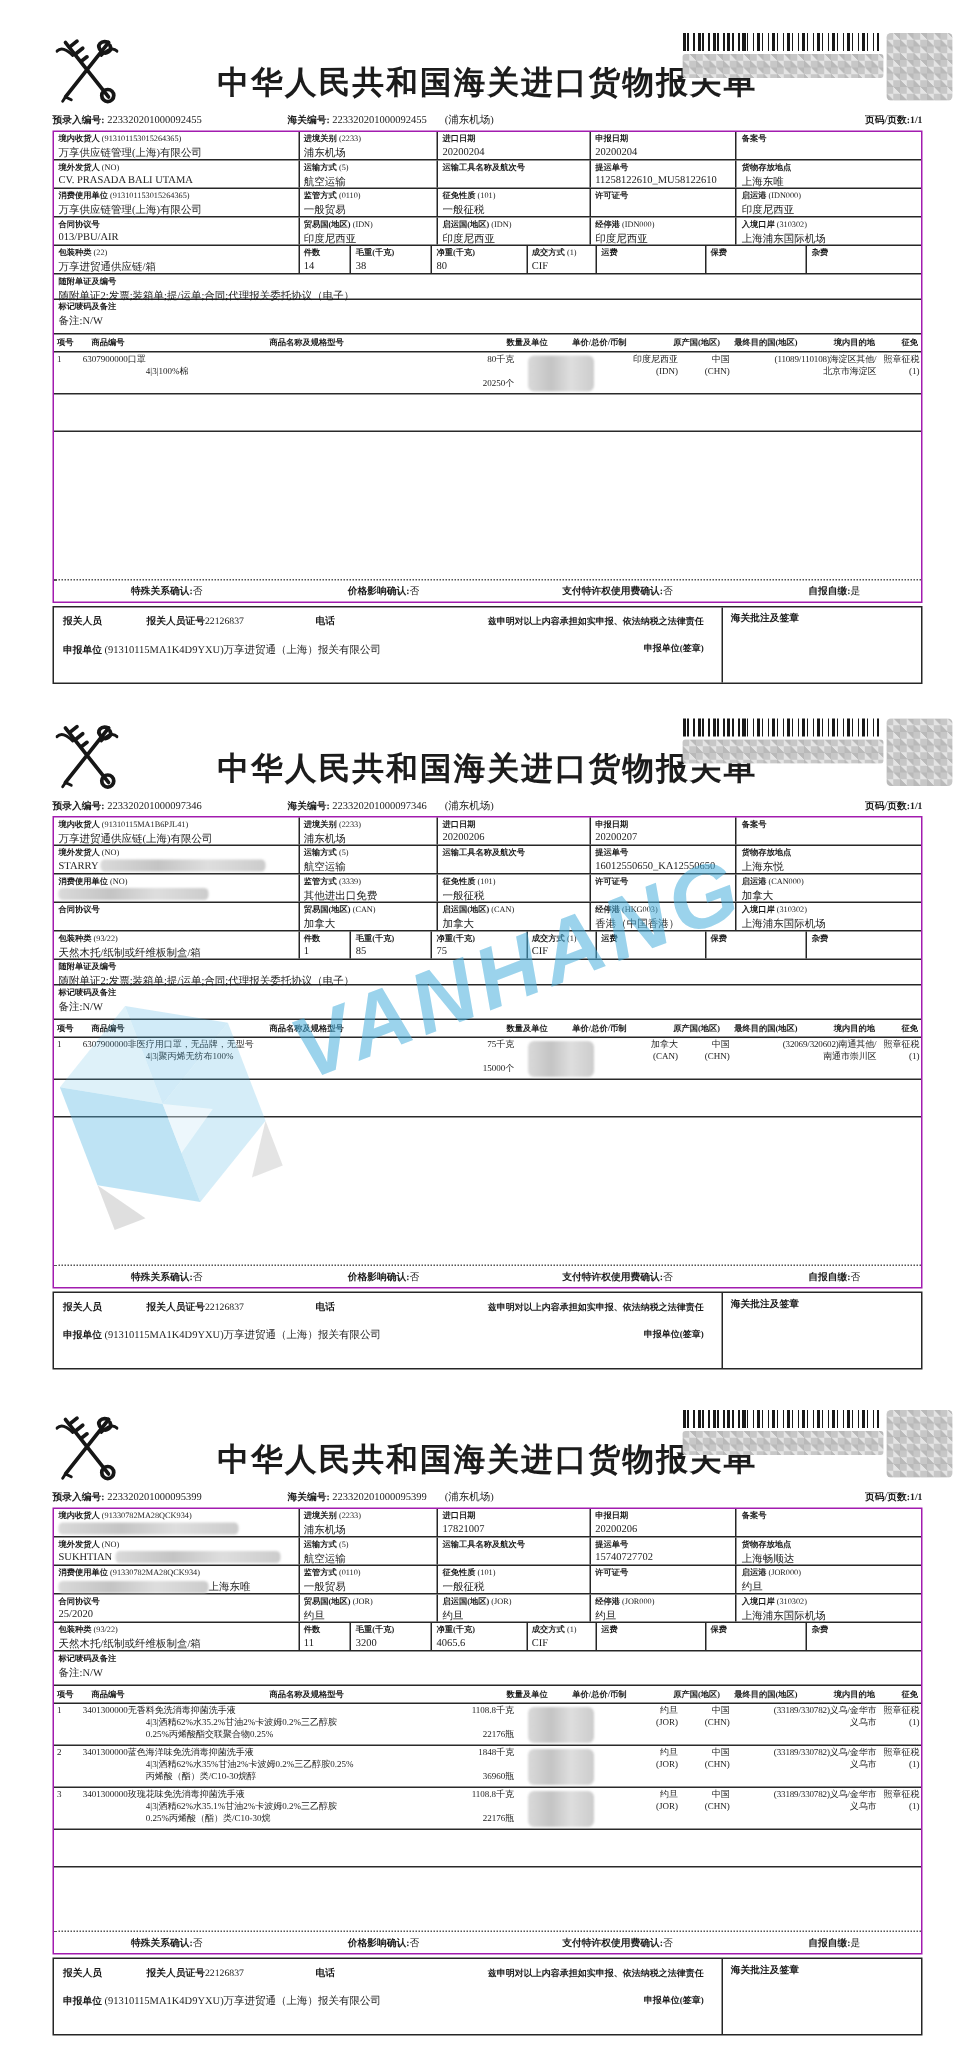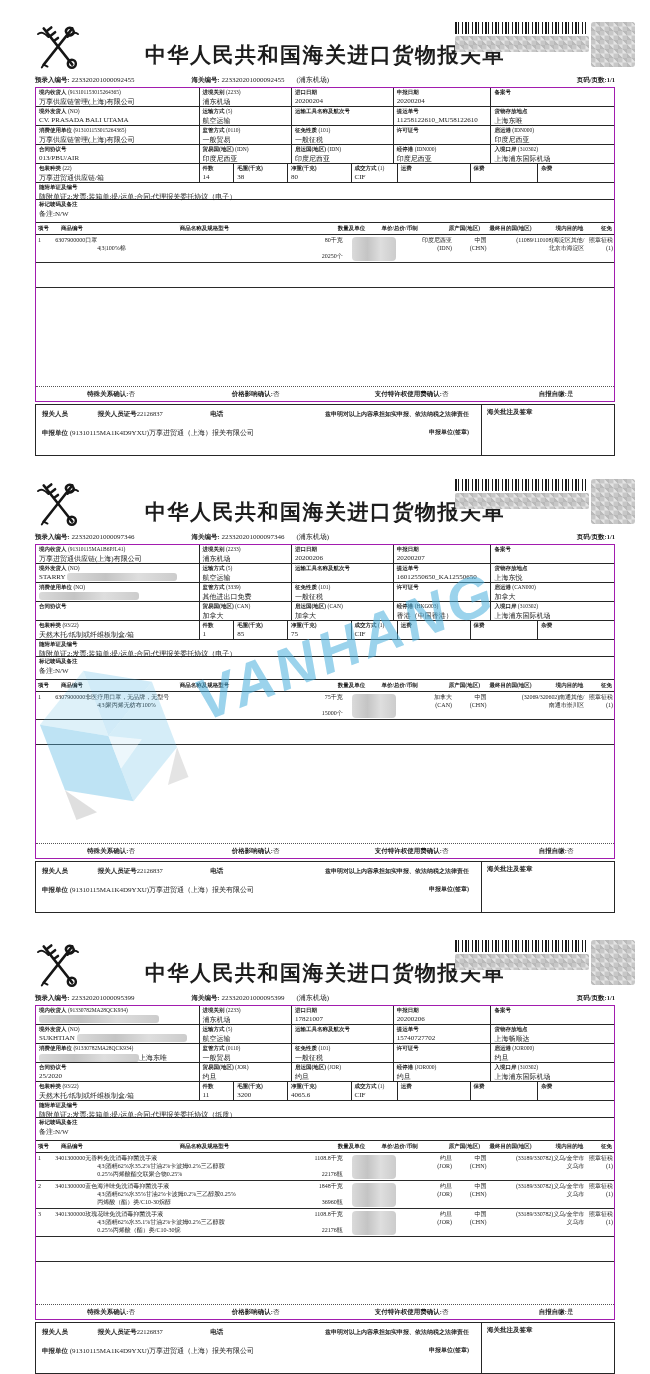--- a/index.html
+++ b/index.html
@@ -719,26 +719,20 @@
           <div class="lab"><b>运费</b></div>
         </div>
         <div class="c e7">
           <div class="lab"><b>保费</b></div>
         </div>
         <div class="c e8">
           <div class="lab"><b>杂费</b></div>
         </div>
       </div>
 
-      <div class="r rF">
-        <div class="c cfull">
-          <div class="lab"><b>随附单证及编号</b></div>
-          <div class="val">随附单证2:发票;装箱单;提/运单;合同;代理报关委托协议（纸质）</div>
-        </div>
-      </div>
 
       <div class="r rG">
         <div class="c cfull">
           <div class="lab"><b>标记唛码及备注</b></div>
           <div class="val">备注:N/W</div>
         </div>
       </div>
 
       <div class="ghead">
         <div class="gh1">项号</div>

